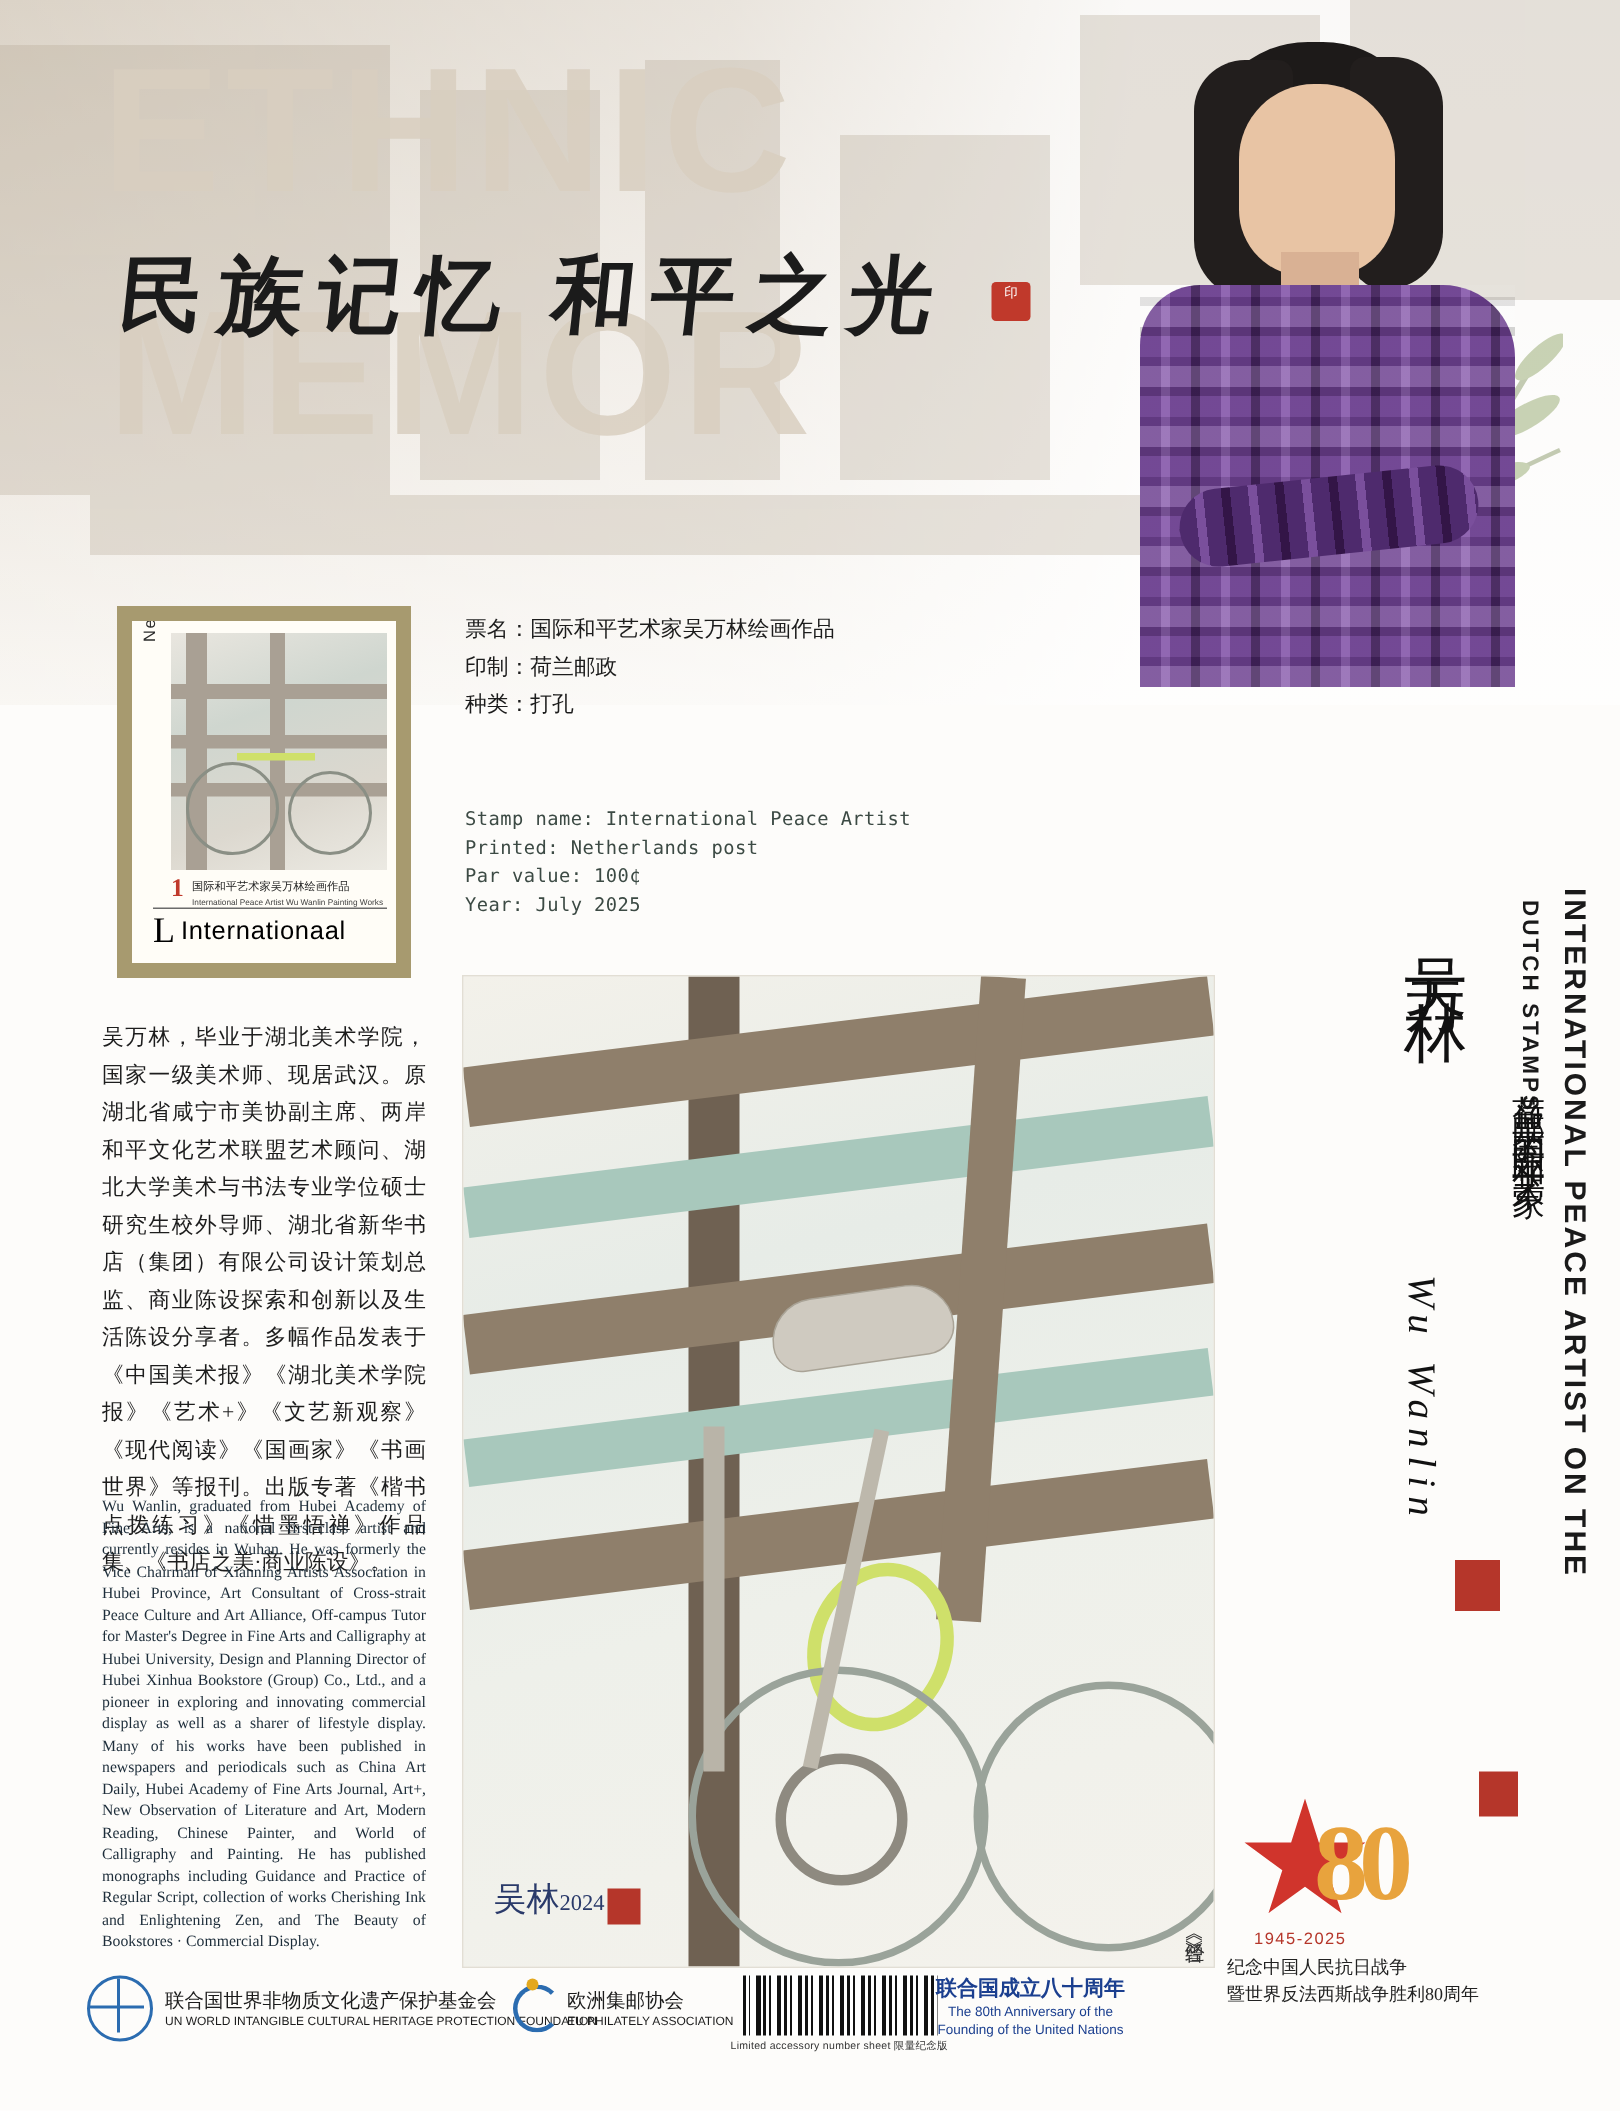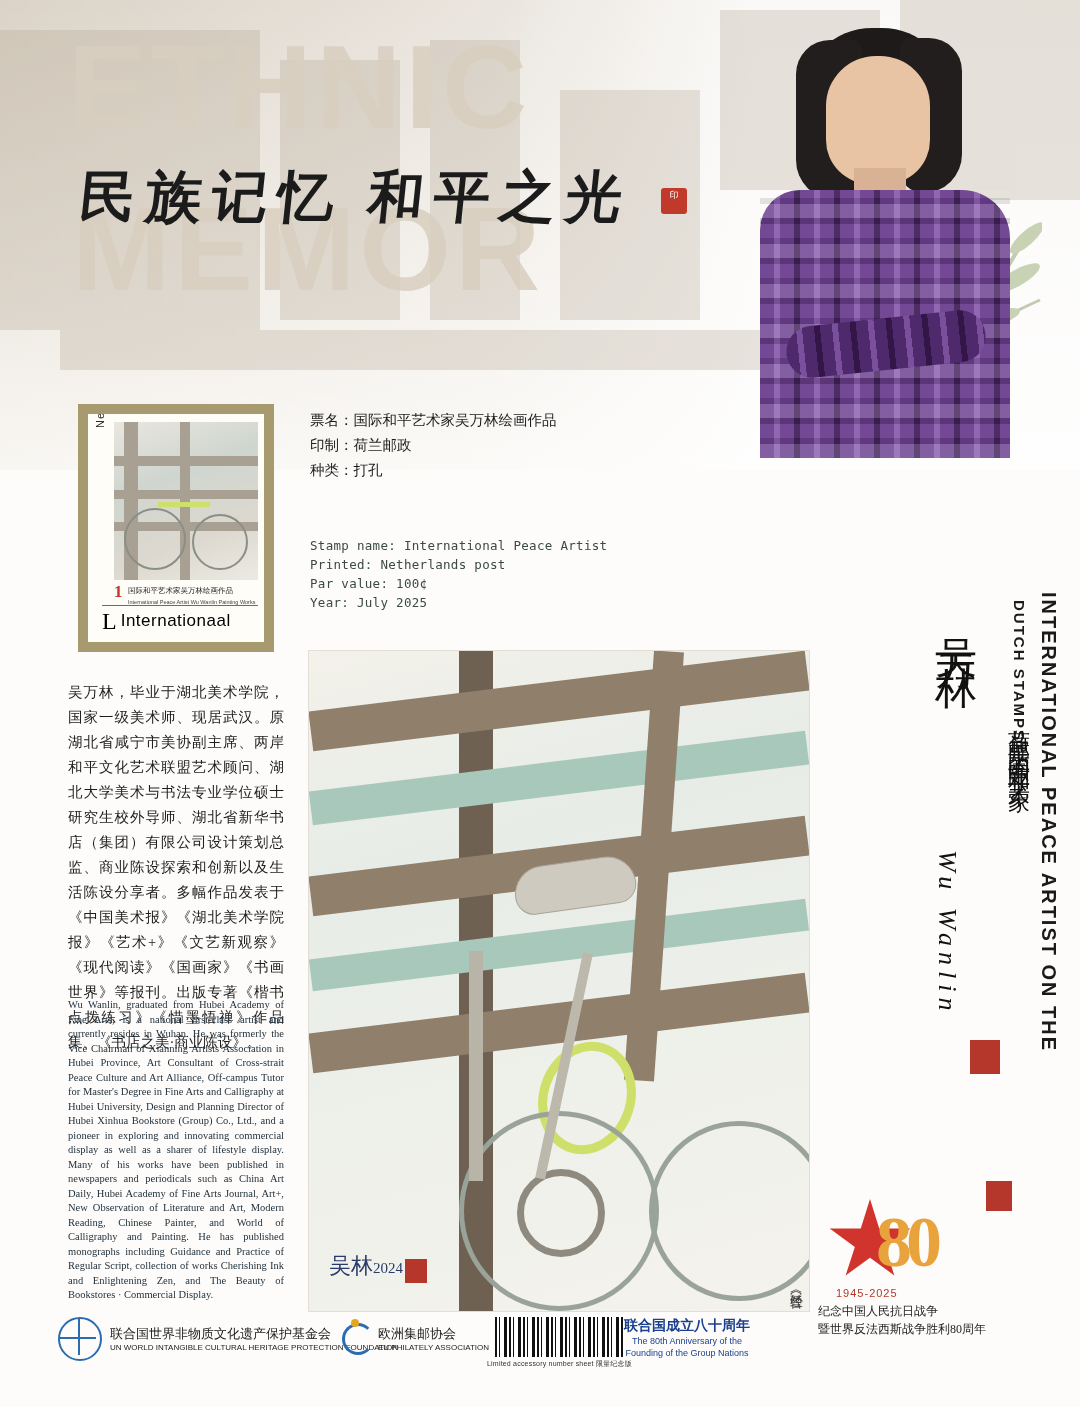--- a/index.html
+++ b/index.html
@@ -337,18 +337,18 @@
     </div>
 
     <div class="barcode"></div>
     <div class="barcode-cap">Limited accessory number sheet 限量纪念版</div>
 
     <div class="f-item" style="left:618px;top:4px;">
 
       <div style="margin-left:6px;text-align:center;">
         <div class="un-t1">联合国成立八十周年</div>
         <div class="un-t2">The 80th Anniversary of the</div>
-        <div class="un-t2">Founding of the Group Nations</div>
+        <div class="un-t2">Founding of the United Nations</div>
       </div>
     </div>
   </div>
 
 </div>
 
 </body></html>

